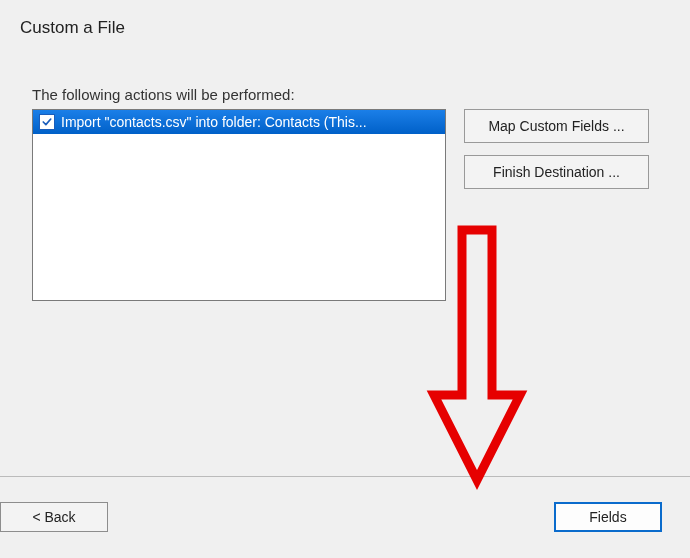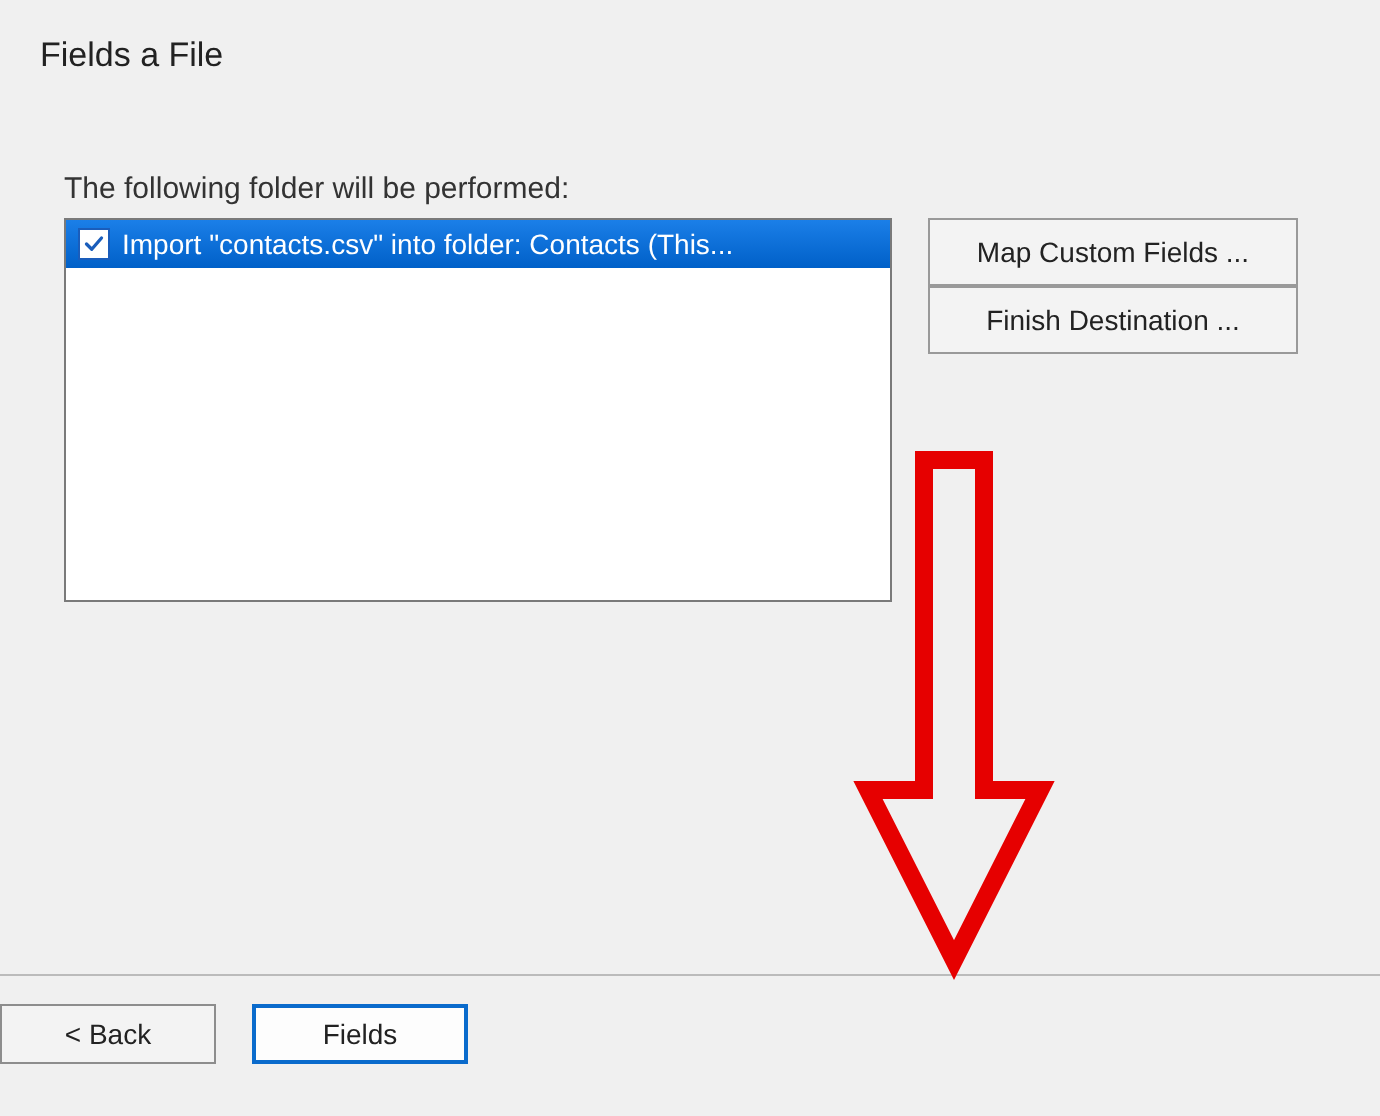--- a/index.html
+++ b/index.html
@@ -63,20 +63,21 @@
       color: #fff;
       font-size: 14px;
       white-space: nowrap;
       overflow: hidden;
       text-overflow: ellipsis;
       flex: 1;
     }
     .side-buttons {
       display: flex;
       flex-direction: column;
+      gap: 12px;
     }
     .side-btn {
       width: 185px;
       height: 34px;
       background: #f3f3f3;
       border: 1px solid #999;
       font-size: 14px;
       color: #222;
       cursor: pointer;
       font-family: inherit;
@@ -86,23 +87,23 @@
       color: #333;
       margin-top: 14px;
       margin-left: 14px;
     }
     .footer {
       position: absolute;
       left: 0;
       right: 0;
       bottom: 0;
       border-top: 1px solid #bbb;
-      padding: 14px 28px 26px 0;
+      padding: 25px 28px 26px 0;
       display: flex;
-      justify-content: flex-start;
+      justify-content: space-between;
       gap: 18px;
     }
     .footer-btn {
       width: 108px;
       height: 30px;
       background: #f3f3f3;
       border: 1px solid #8d8d8d;
       font-size: 14px;
       font-family: inherit;
       color: #222;
@@ -116,23 +117,23 @@
       position: absolute;
       left: 420px;
       top: 220px;
       pointer-events: none;
     }
   </style>
 </head>
 <body>
 
 <div class="dialog">
-  <div class="title">Fields a File</div>
+  <div class="title">Custom a File</div>
 
-  <div class="instructions">The following folder will be performed:</div>
+  <div class="instructions">The following actions will be performed:</div>
 
   <div class="main-row">
     <div class="list-box">
       <div class="list-item">
         <span class="chk">
           <svg viewBox="0 0 16 16">
             <path d="M3 8 L6.5 11.5 L13 4" stroke="#1a5dbb" stroke-width="2.2" fill="none" stroke-linecap="round" stroke-linejoin="round"></path>
           </svg>
         </span>
         <span class="list-item-text">Import "contacts.csv" into folder: Contacts (This...</span>

